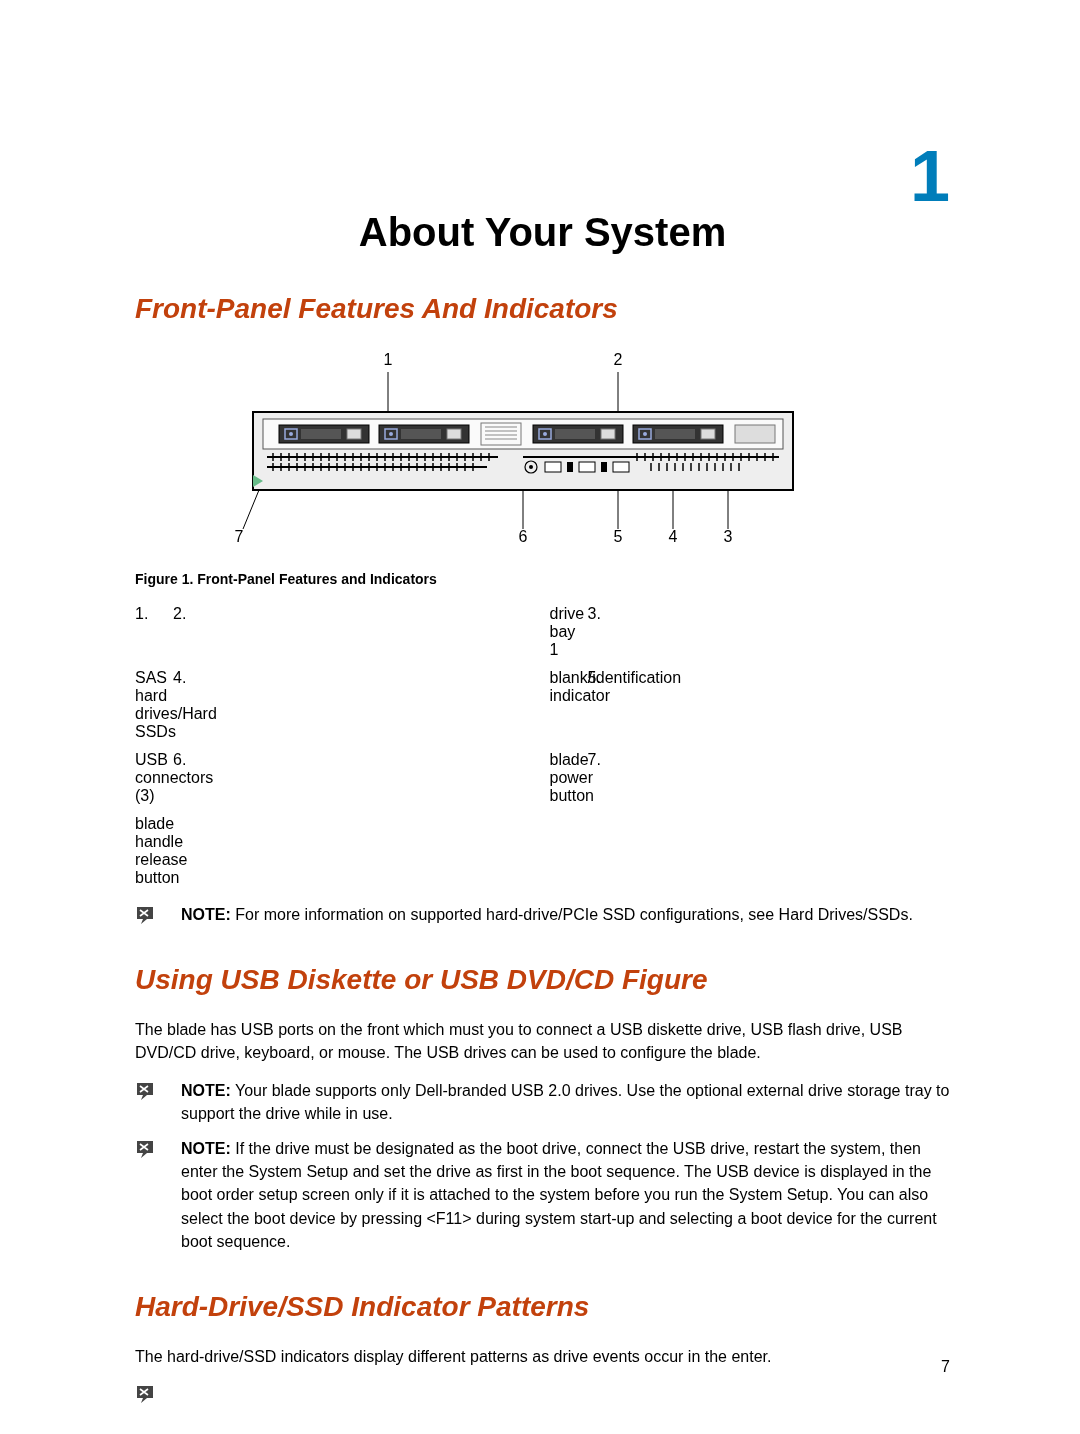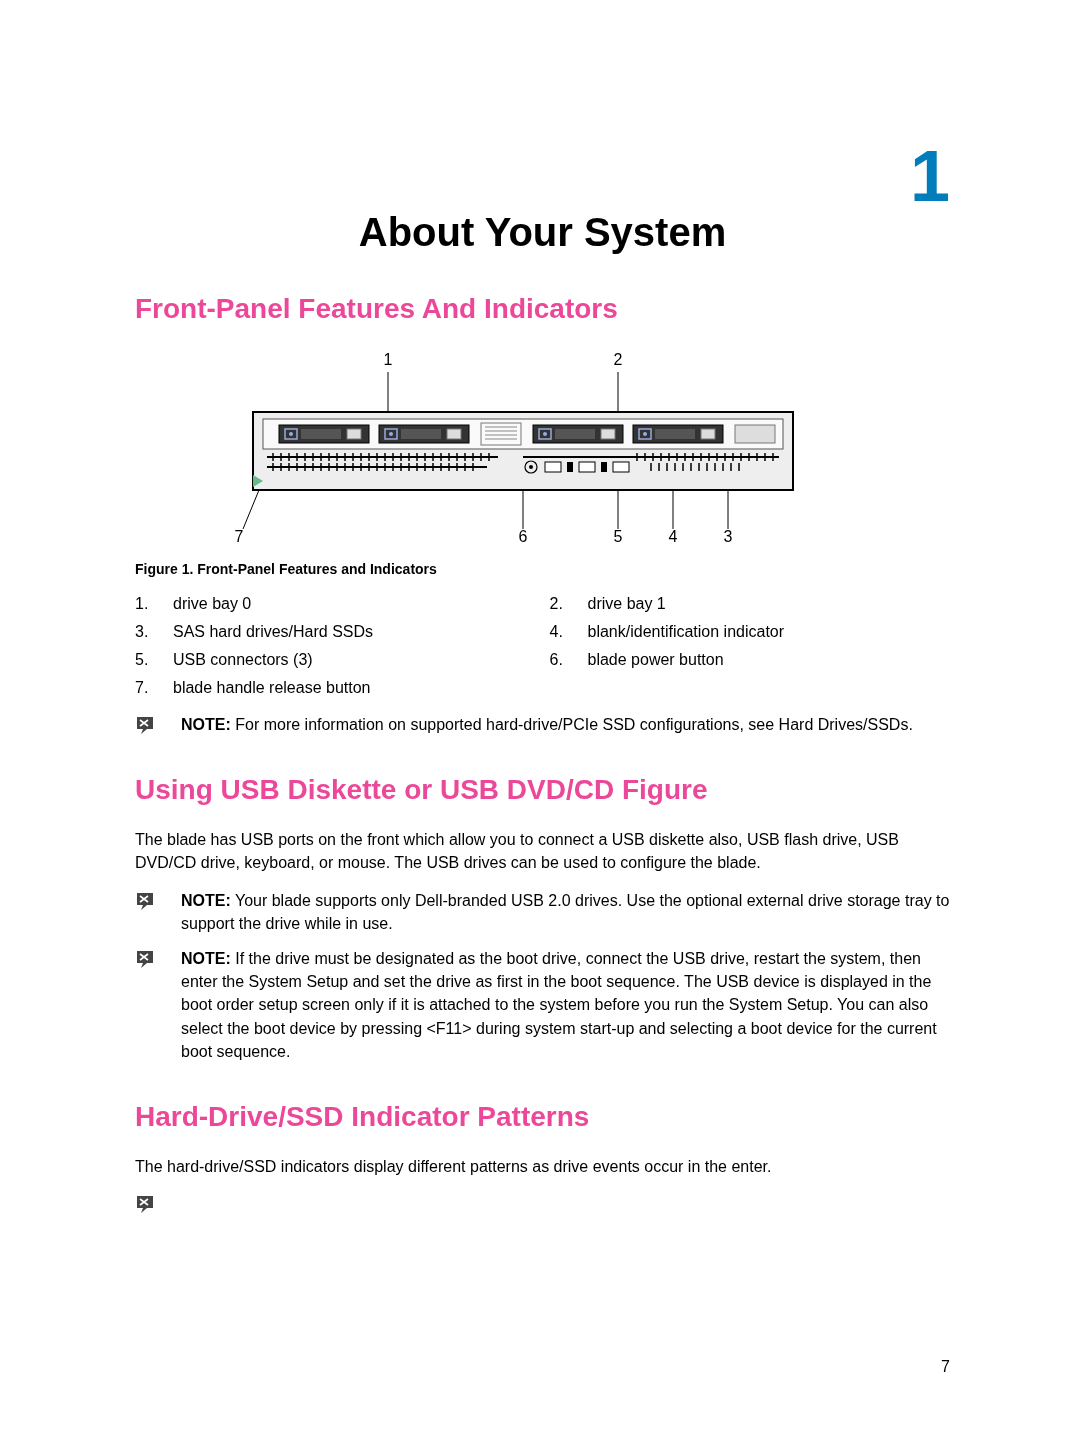--- a/index.html
+++ b/index.html
@@ -24,33 +24,34 @@
   h1 {
     font-size: 40px;
     font-weight: bold;
     margin-top: 60px;
     margin-bottom: 28px;
     text-align: center;
   }
   h2 {
     font-size: 28px;
     font-weight: bold;
-    color: #ec4899;
+    color: #c2410c;
     margin-top: 38px;
     margin-bottom: 22px;
+    font-style: italic;
   }
   .figure-wrap {
     text-align: center;
     margin: 10px 0 6px 0;
   }
   .figure-wrap svg { display: inline-block; }
   .fig-caption {
     font-size: 14px;
     font-weight: bold;
-    margin: 10px 0 18px 0;
+    margin: 20px 0 18px 0;
   }
   .callouts {
     display: grid;
     grid-template-columns: 24px 1fr 24px 1fr;
     column-gap: 14px;
     row-gap: 10px;
     font-size: 16px;
     margin-bottom: 16px;
   }
   .callouts .num { text-align: left; }
@@ -252,21 +253,20 @@
     <line x1="36" y1="143" x2="20" y2="182" stroke="#000" stroke-width="1"></line>
 
     <polygon points="30,128 30,140 40,134" fill="#6b8"></polygon>
   </svg>
 </div>
 
 <div class="fig-caption">Figure 1. Front-Panel Features and Indicators</div>
 
 <div class="callouts">
   <div class="num">1.</div>
-  <div>drive bay 0</div>
   <div class="num">2.</div>
   <div>drive bay 1</div>
 
   <div class="num">3.</div>
   <div>SAS hard drives/Hard SSDs</div>
   <div class="num">4.</div>
   <div>blank/identification indicator</div>
 
   <div class="num">5.</div>
   <div>USB connectors (3)</div>
@@ -286,21 +286,21 @@
         <path d="M5 5 L13 11 M13 5 L5 11" stroke="#fff" stroke-width="1.6"></path>
       </svg>
   </div>
   <div class="note-text">
     <span class="label">NOTE:</span><span> For more information on supported hard-drive/PCIe SSD configurations, see Hard Drives/SSDs.</span>
   </div>
 </div>
 
 <h2>Using USB Diskette or USB DVD/CD Figure</h2>
 
-<p class="body">The blade has USB ports on the front which allow you to connect a USB diskette also, USB flash drive, USB DVD/CD drive, keyboard, or mouse. The USB drives can be used to configure the blade.</p>
+<p class="body">The blade has USB ports on the front which must you to connect a USB diskette drive, USB flash drive, USB DVD/CD drive, keyboard, or mouse. The USB drives can be used to configure the blade.</p>
 
 <div class="note-block">
   <div class="note-icon">
     <svg viewBox="0 0 20 20">
         <polygon points="2,2 18,2 18,14 12,14 6,19 8,14 2,14" fill="#444"></polygon>
         <path d="M5 5 L13 11 M13 5 L5 11" stroke="#fff" stroke-width="1.6"></path>
       </svg>
   </div>
   <div class="note-text">
     <span class="label">NOTE:</span><span> Your blade supports only Dell-branded USB 2.0 drives. Use the optional external drive storage tray to support the drive while in use.</span>

